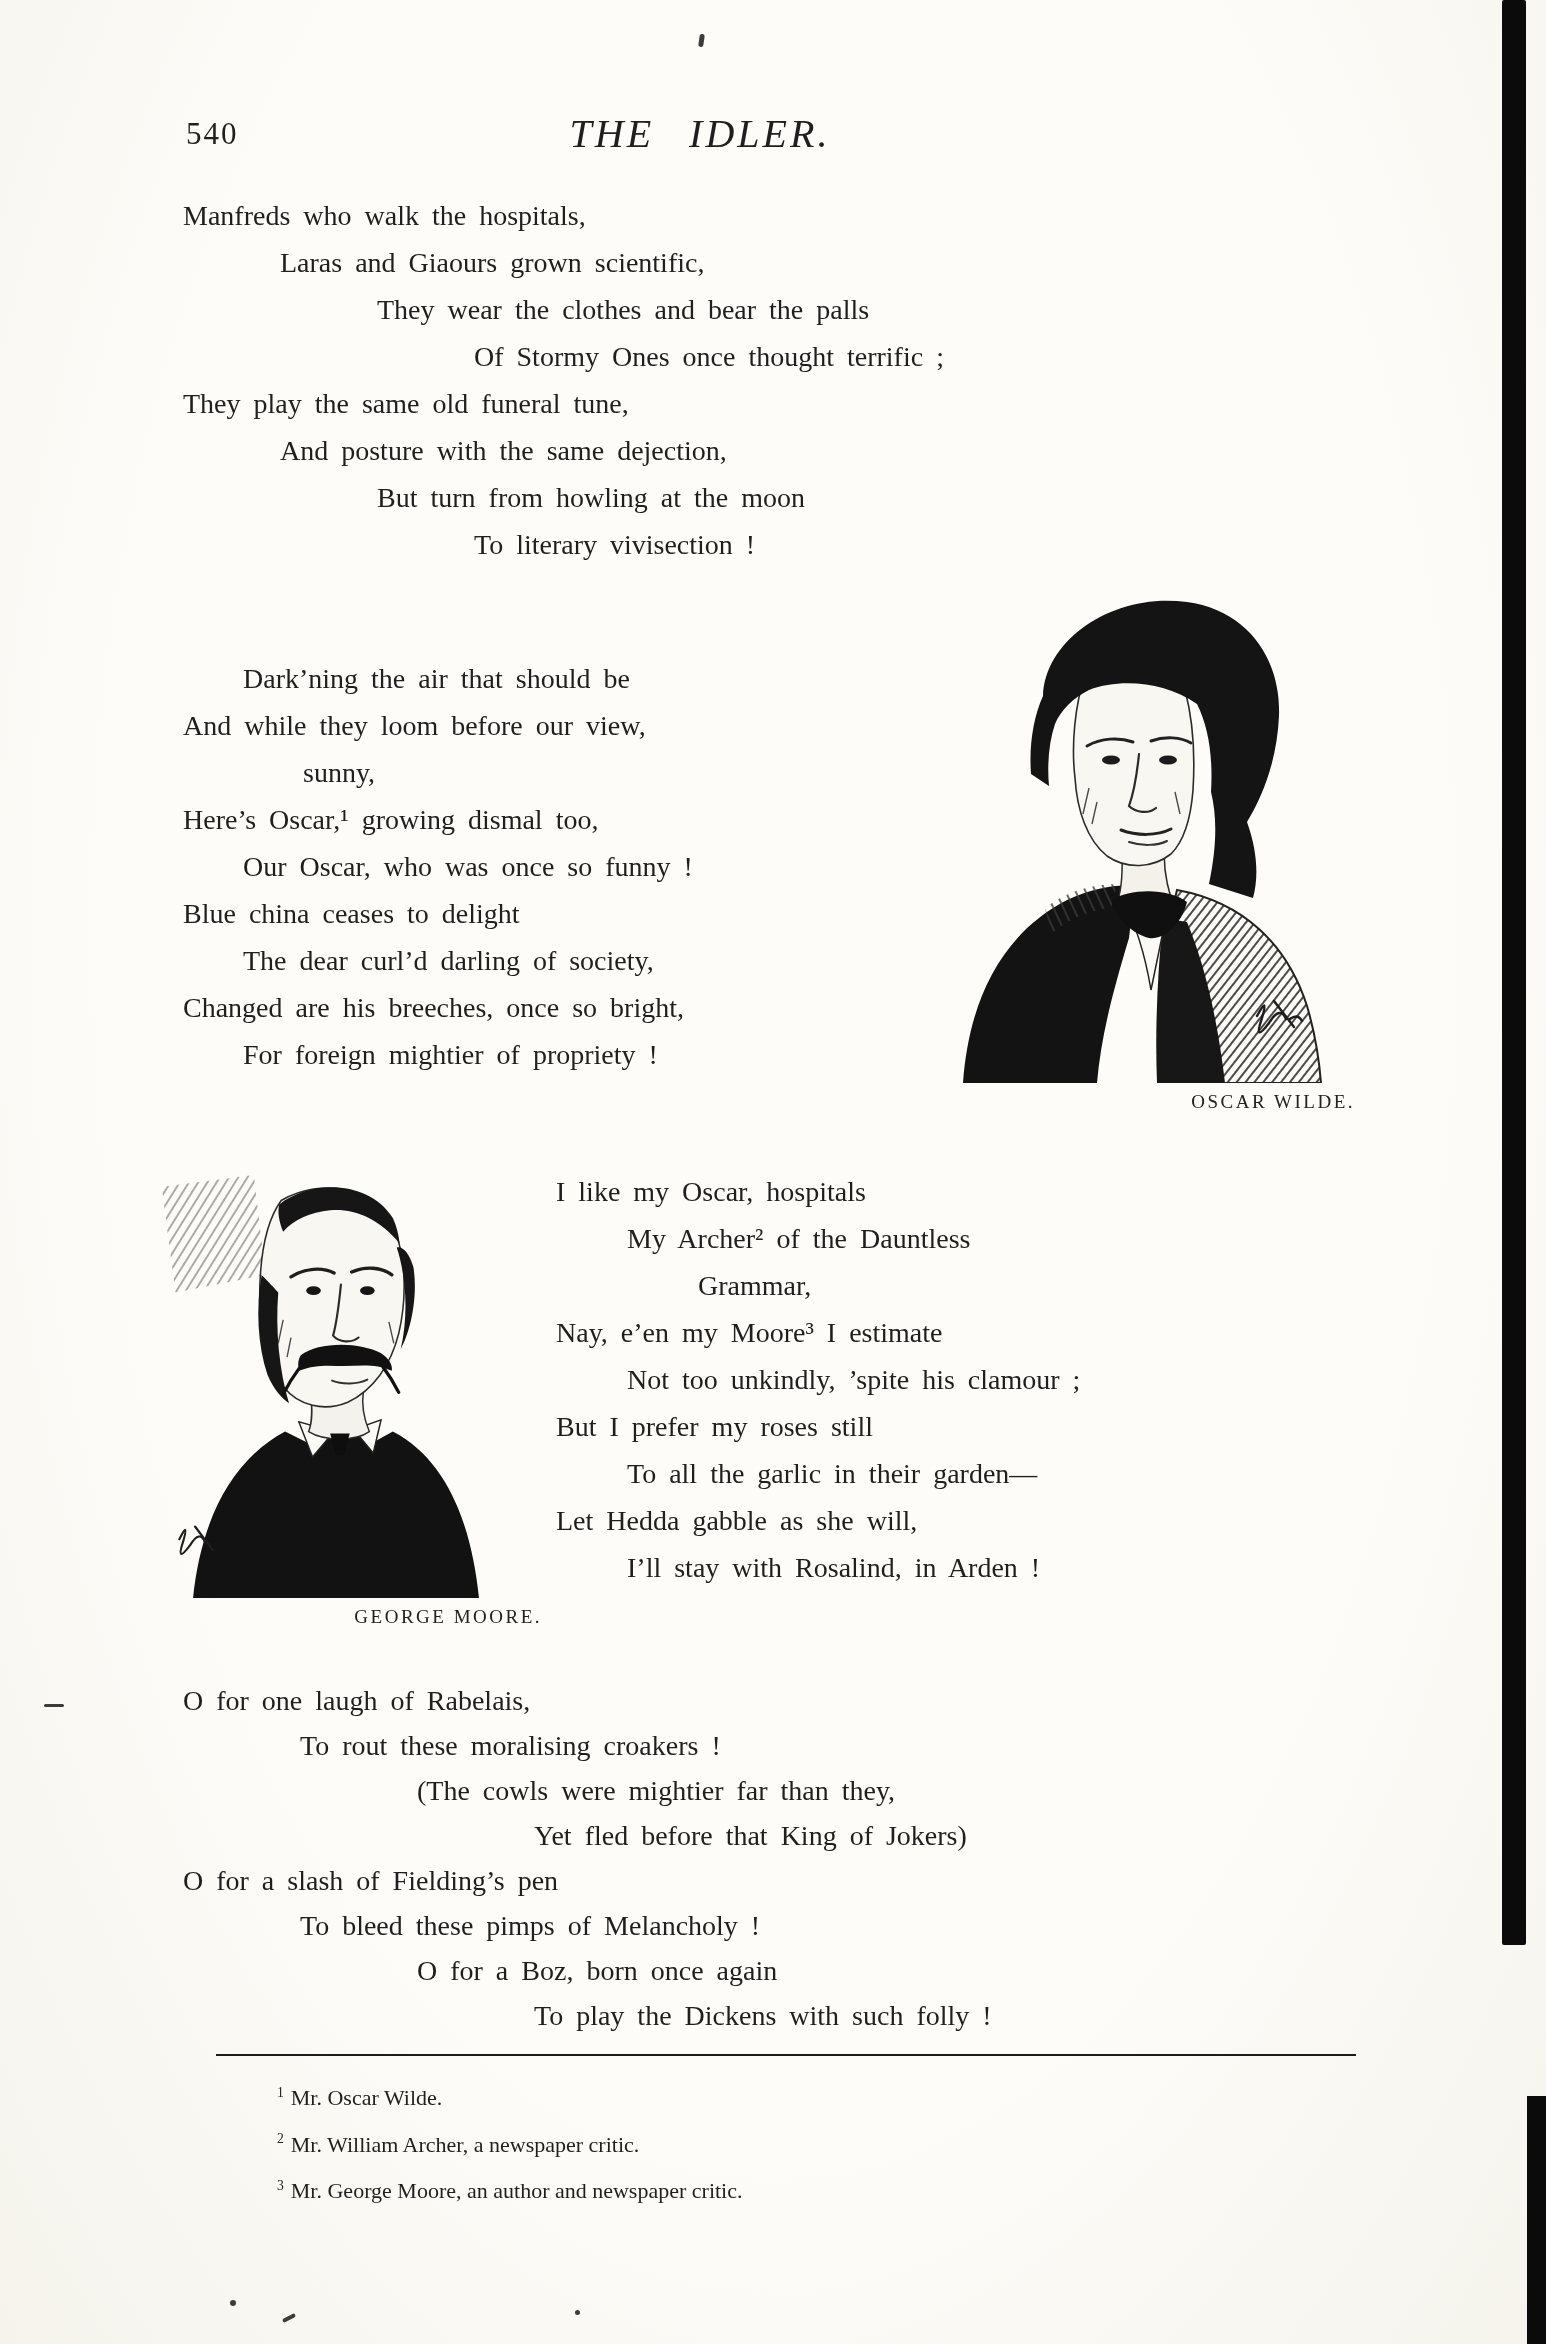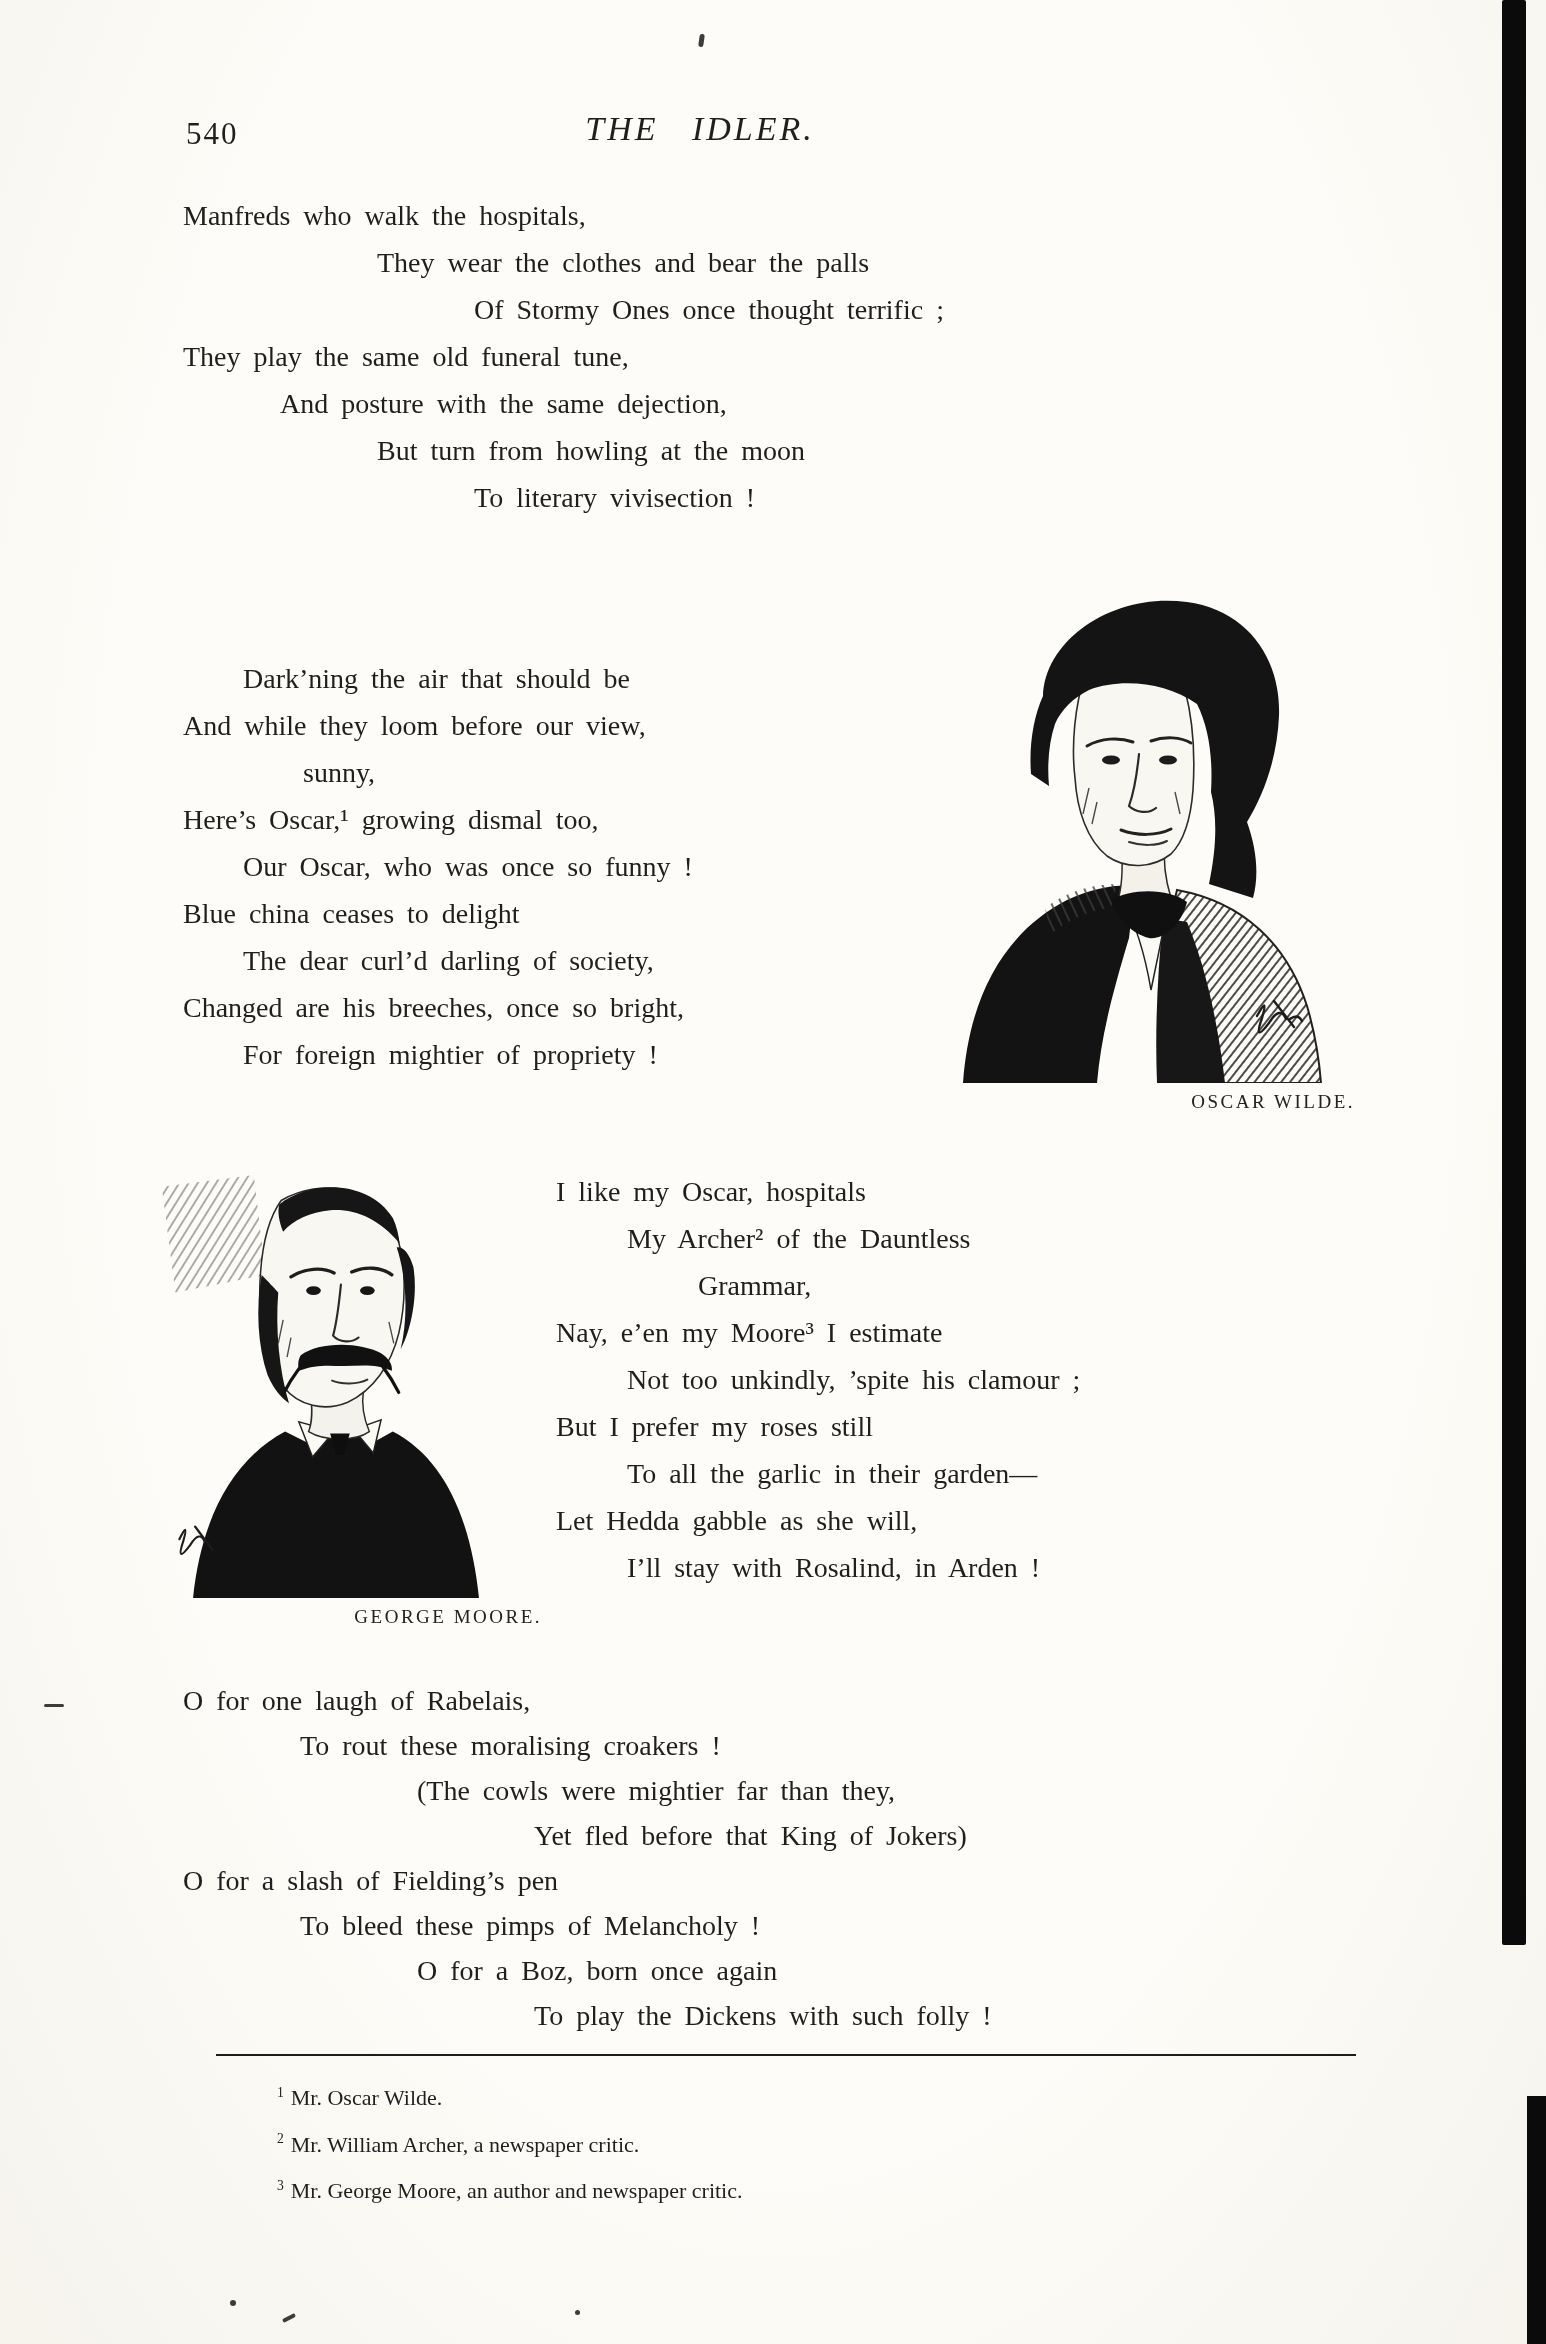--- a/index.html
+++ b/index.html
@@ -4,21 +4,21 @@
 <style>
   * { margin:0; padding:0; box-sizing:border-box; }
   html,body { background:#777; }
   .page {
     position:relative; width:1546px; height:2344px; overflow:hidden;
     background: radial-gradient(ellipse at 50% 40%, #fdfcf8 60%, #f5f3ec 100%);
     font-family:"Liberation Serif", serif; color:#1f1f1f;
   }
   .pagenum { position:absolute; left:186px; top:116px; font-size:31px; letter-spacing:2px; }
   .title { position:absolute; left:320px; top:110px; width:760px; text-align:center;
-           font-size:34px; font-style:italic; letter-spacing:3px; word-spacing:22px; }
+           font-size:40px; font-style:italic; letter-spacing:3px; word-spacing:22px; }
   .stanza { position:absolute; font-size:28px; line-height:47px; word-spacing:6px; }
   .ln { white-space:nowrap; }
   .i1 { margin-left:calc(var(--step) * 1); }
   .i2 { margin-left:calc(var(--step) * 2); }
   .i3 { margin-left:calc(var(--step) * 3); }
   #stanza1 { left:183px; top:192px; --step:97px; }
   #stanza2 { left:183px; top:655px; --step:60px; }
   #stanza3 { left:556px; top:1168px; --step:71px; }
   #stanza4 { left:183px; top:1678px; --step:117px; line-height:45px; }
   .figure { position:absolute; text-align:right; }
@@ -41,20 +41,21 @@
 </head>
 <body>
 
 <div class="page">
 
   <div class="pagenum">540</div>
   <div class="title">THE IDLER.</div>
 
   <div class="stanza" id="stanza1">
     <div class="ln i0">Manfreds who walk the hospitals,</div>
+    <div class="ln i1">Laras and Giaours grown scientific,</div>
     <div class="ln i2">They wear the clothes and bear the palls</div>
     <div class="ln i3">Of Stormy Ones once thought terrific ;</div>
     <div class="ln i0">They play the same old funeral tune,</div>
     <div class="ln i1">And posture with the same dejection,</div>
     <div class="ln i2">But turn from howling at the moon</div>
     <div class="ln i3">To literary vivisection !</div>
   </div>
 
   <div class="stanza" id="stanza2">
     <div class="ln i1">Dark’ning the air that should be</div>

